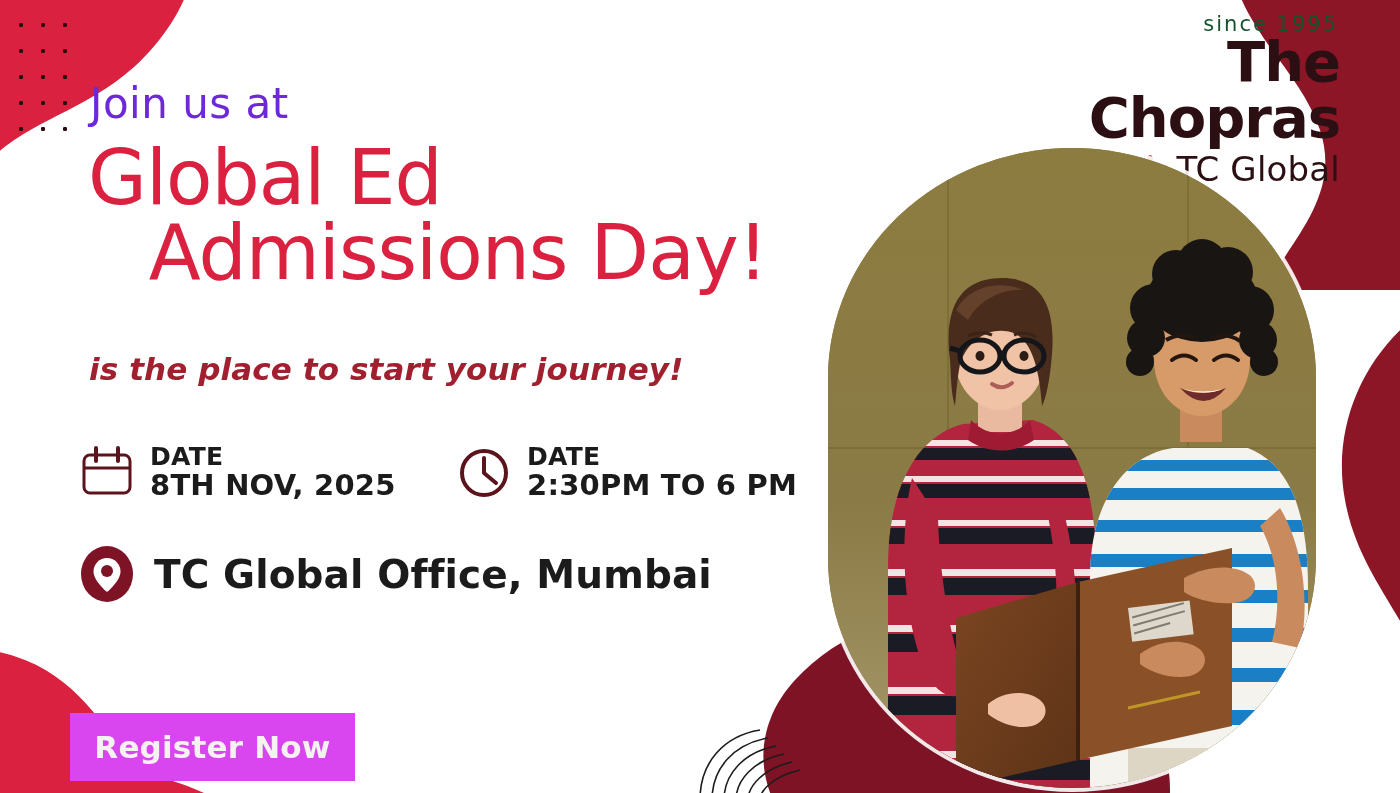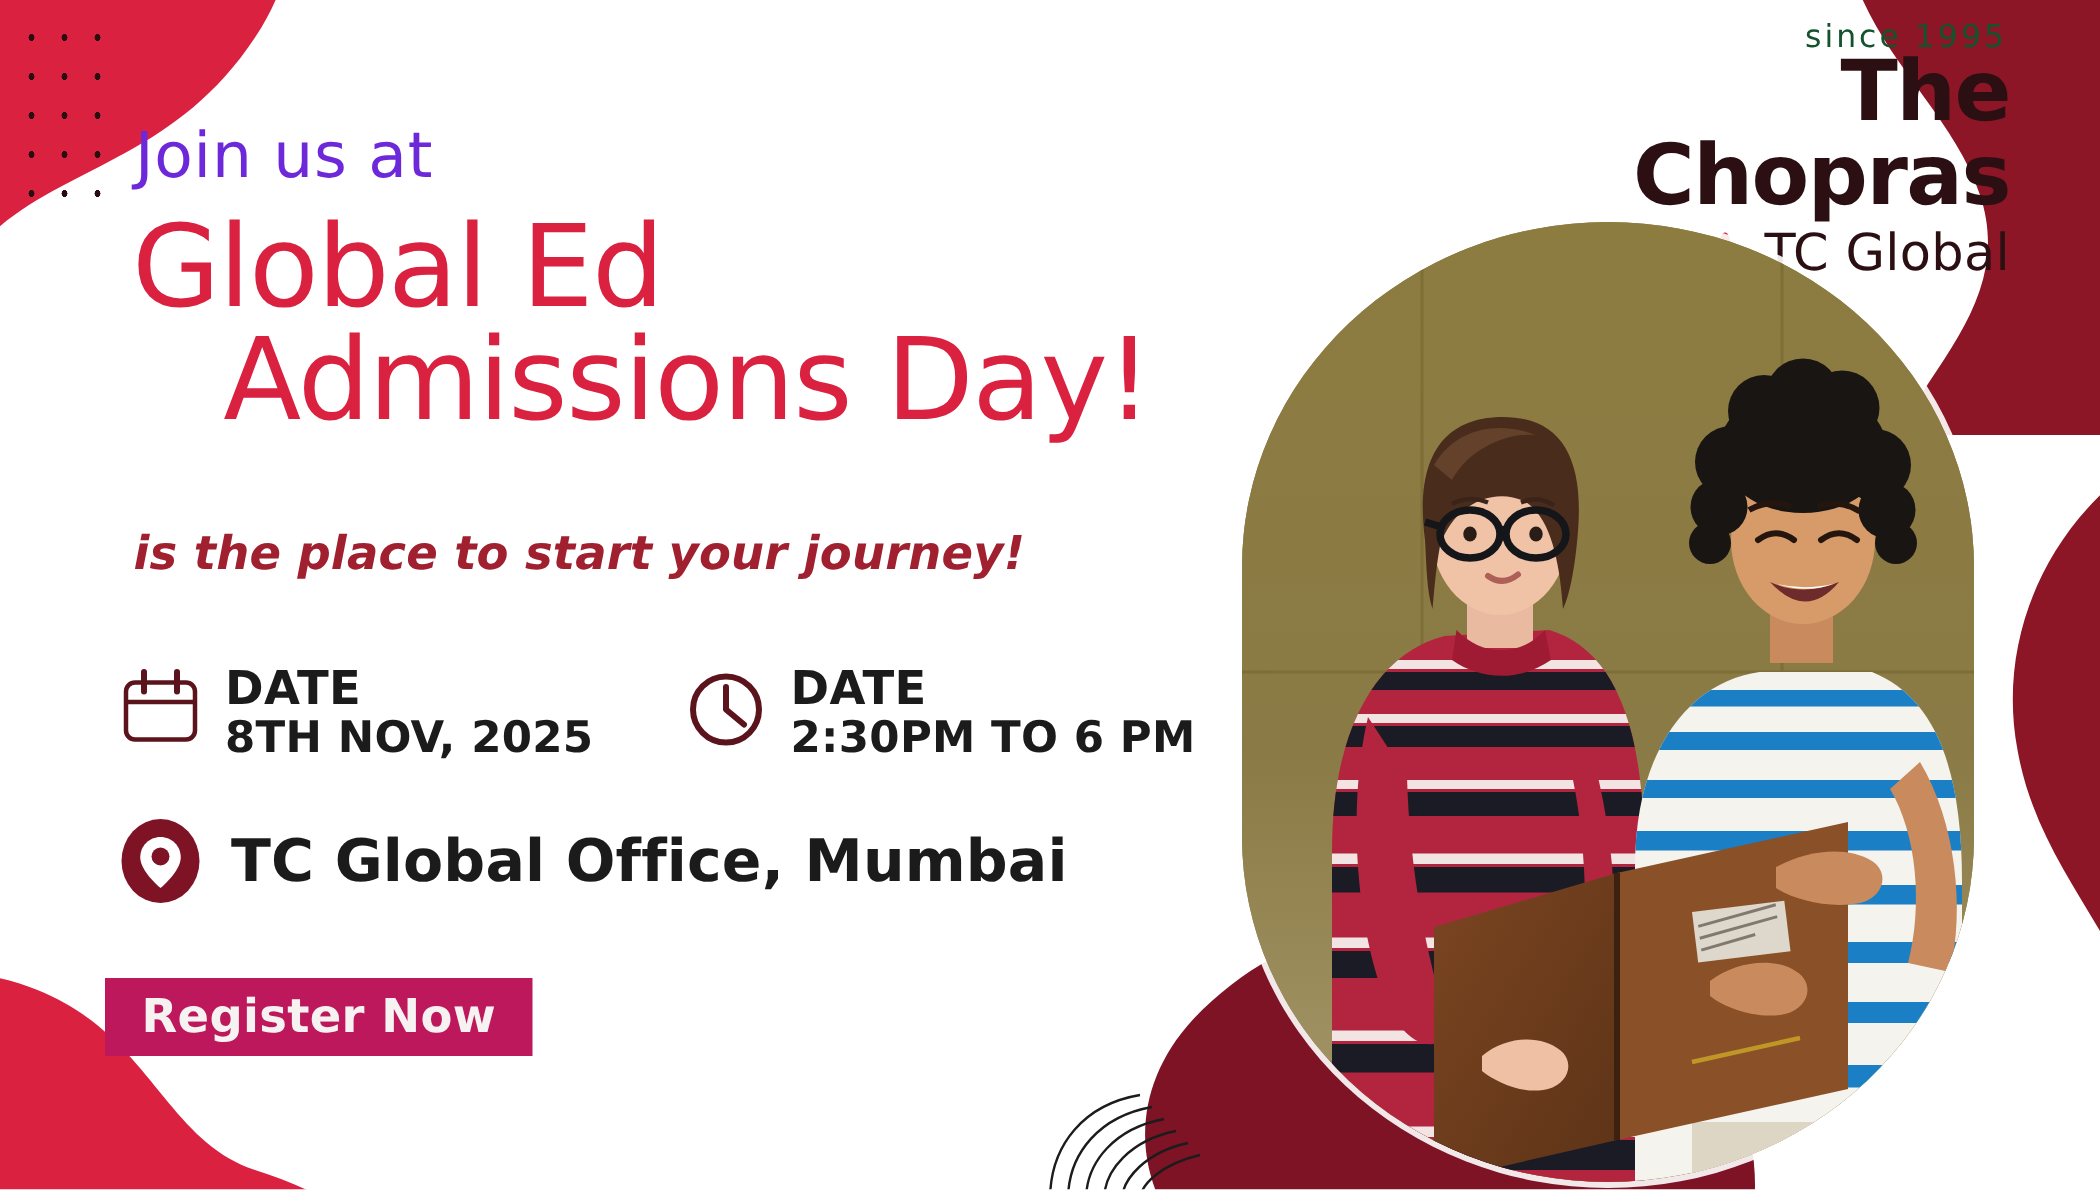--- a/index.html
+++ b/index.html
@@ -66,39 +66,39 @@
   .row-date { left:78px; top:443px; }
   .row-time { left:455px; top:443px; }
   .row-venue{ left:78px; top:545px; align-items:center; }
 
   .ico { flex:0 0 auto; margin-right:14px; }
   .ico-venue { margin-right:18px; }
 
   .info-text { line-height:1.08; }
   .info-label {
     font-family:"DejaVu Sans", sans-serif;
-    font-size:31px; font-weight:bold; letter-spacing:0.3px;
+    font-size:25px; font-weight:bold; letter-spacing:0.3px;
     color:#1b1b1b;
   }
   .info-value {
     font-family:"DejaVu Sans", sans-serif;
     font-size:29px; font-weight:bold; letter-spacing:0.2px;
     color:#1b1b1b; white-space:nowrap;text-align:center;
   }
   .venue-value {
     font-family:"DejaVu Sans", sans-serif;
     font-size:39px; font-weight:bold; letter-spacing:0.1px;
     color:#1b1b1b; white-space:nowrap;
   }
 
   
   .cta {
-    position:absolute; left:70px; top:652px;
-    width:285px; height:52px;
-    background:#be185d;
+    position:absolute; left:70px; top:713px;
+    width:285px; height:68px;
+    background:#d946ef;
     display:flex; align-items:center; justify-content:center;
     border:none; cursor:pointer;
   }
   .cta-label {
     font-family:"DejaVu Sans", sans-serif;
     font-size:31px; font-weight:bold; letter-spacing:0.2px;
     color:#F7F2F2;
   }
 
   

